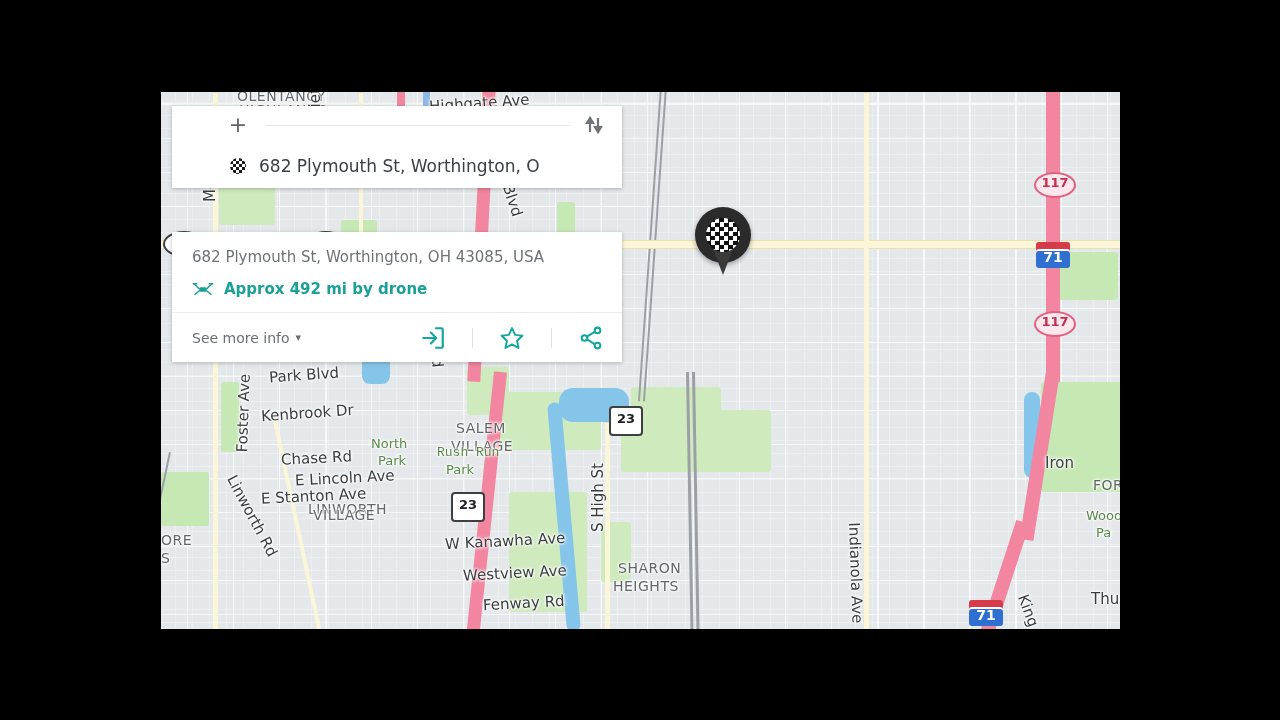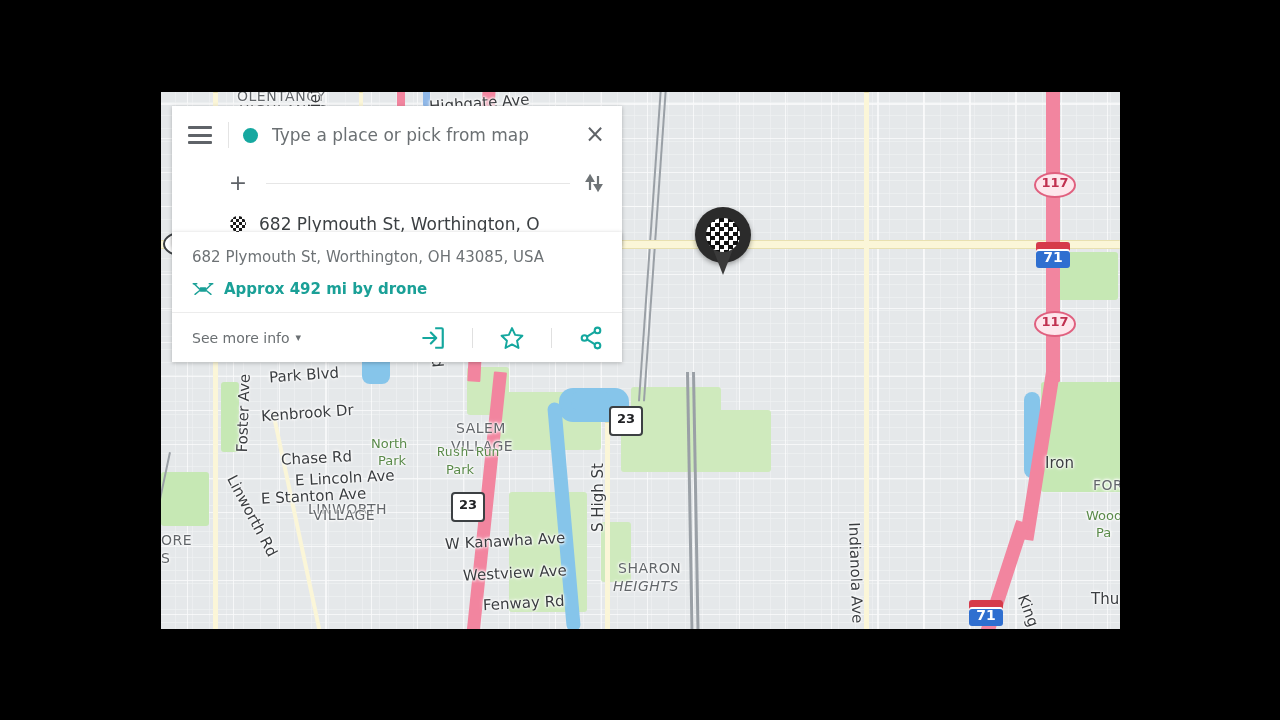--- a/index.html
+++ b/index.html
@@ -394,21 +394,21 @@
     <div class="map-label park" style="left:217px;top:361px;">Park</div>
     <div class="map-label park" style="left:276px;top:353px;font-family:Liberation Mono, monospace;">Rush Run</div>
     <div class="map-label park" style="left:285px;top:370px;">Park</div>
     <div class="map-label area" style="left:147px;top:397px;margin-top:12px;">LINWORTH</div>
     <div class="map-label area" style="left:152px;top:415px;">VILLAGE</div>
     <div class="map-label street" style="left:78px;top:380px;transform:rotate(62deg);transform-origin:left top;">Linworth Rd</div>
     <div class="map-label street" style="left:284px;top:440px;transform:rotate(-3deg);">W Kanawha  Ave</div>
     <div class="map-label street" style="left:302px;top:472px;transform:rotate(-3deg);">Westview  Ave</div>
     <div class="map-label street" style="left:322px;top:502px;transform:rotate(-3deg);">Fenway  Rd</div>
     <div class="map-label area" style="left:457px;top:468px;">SHARON</div>
-    <div class="map-label area" style="left:452px;top:486px;font-style:italic;">HEIGHTS</div>
+    <div class="map-label area" style="left:452px;top:486px;">HEIGHTS</div>
     <div class="map-label street" style="left:428px;top:440px;transform:rotate(-90deg);transform-origin:left top;">S High St</div>
 
     <div class="map-label street" style="left:884px;top:362px;">Iron</div>
     <div class="map-label area" style="left:932px;top:385px;">FOR</div>
     <div class="map-label park" style="left:925px;top:416px;">Wood</div>
     <div class="map-label park" style="left:935px;top:433px;">Pa</div>
     <div class="map-label street" style="left:930px;top:498px;">Thu</div>
     <div class="map-label street" style="left:870px;top:500px;transform:rotate(70deg);transform-origin:left top;">King</div>
     <div class="map-label area" style="left:0px;top:440px;">ORE</div>
     <div class="map-label area" style="left:0px;top:458px;">S</div>
@@ -425,31 +425,20 @@
 
     <div id="marker-pin" style="left:534px;top:115px;">
       <div class="pin-head"></div>
       <div class="pin-tail"></div>
       <div class="pin-flag"></div>
     </div>
   </div>
 
   <div id="search-panel">
 
-    <div class="sp-row1">
-      <div id="hamburger-icon">
-        <i></i>
-          <i></i>
-          <i></i>
-      </div>
-      <div class="sp-divider"></div>
-      <div class="dot-origin"></div>
-      <input id="origin-input" type="text" value="" placeholder="Type a place or pick from map" style="">
-      <div id="close-icon">×</div>
-    </div>
 
     <div class="sp-row2">
       <div class="spacer-left"></div>
       <div id="add-stop-icon">+</div>
       <div class="hairline"></div>
       <svg id="swap-icon" viewBox="0 0 26 22">
         <path d="M8 18 L8 6 M8 4 L5 9 L11 9 Z" stroke="#6e7376" stroke-width="2.2" fill="#6e7376"></path>
         <path d="M16 4 L16 16 M16 18 L13 13 L19 13 Z" stroke="#6e7376" stroke-width="2.2" fill="#6e7376"></path>
       </svg>
     </div>

